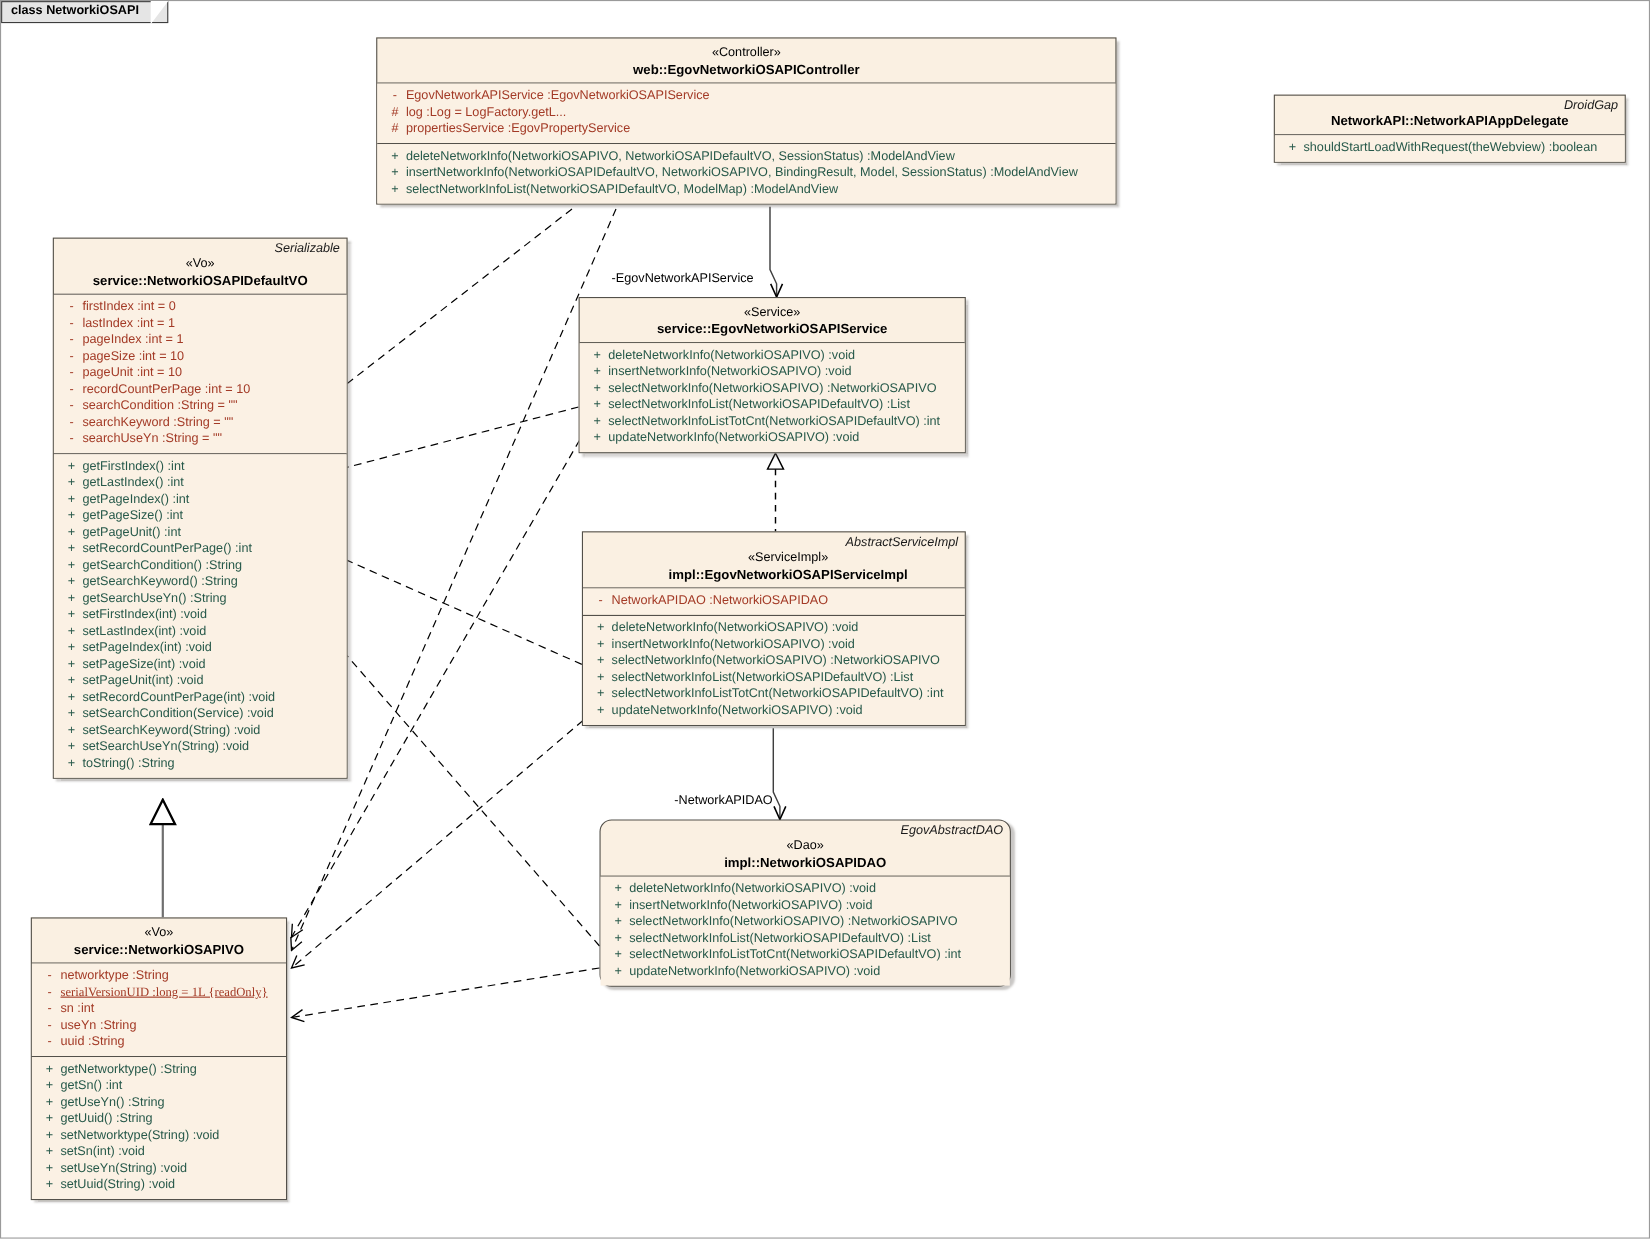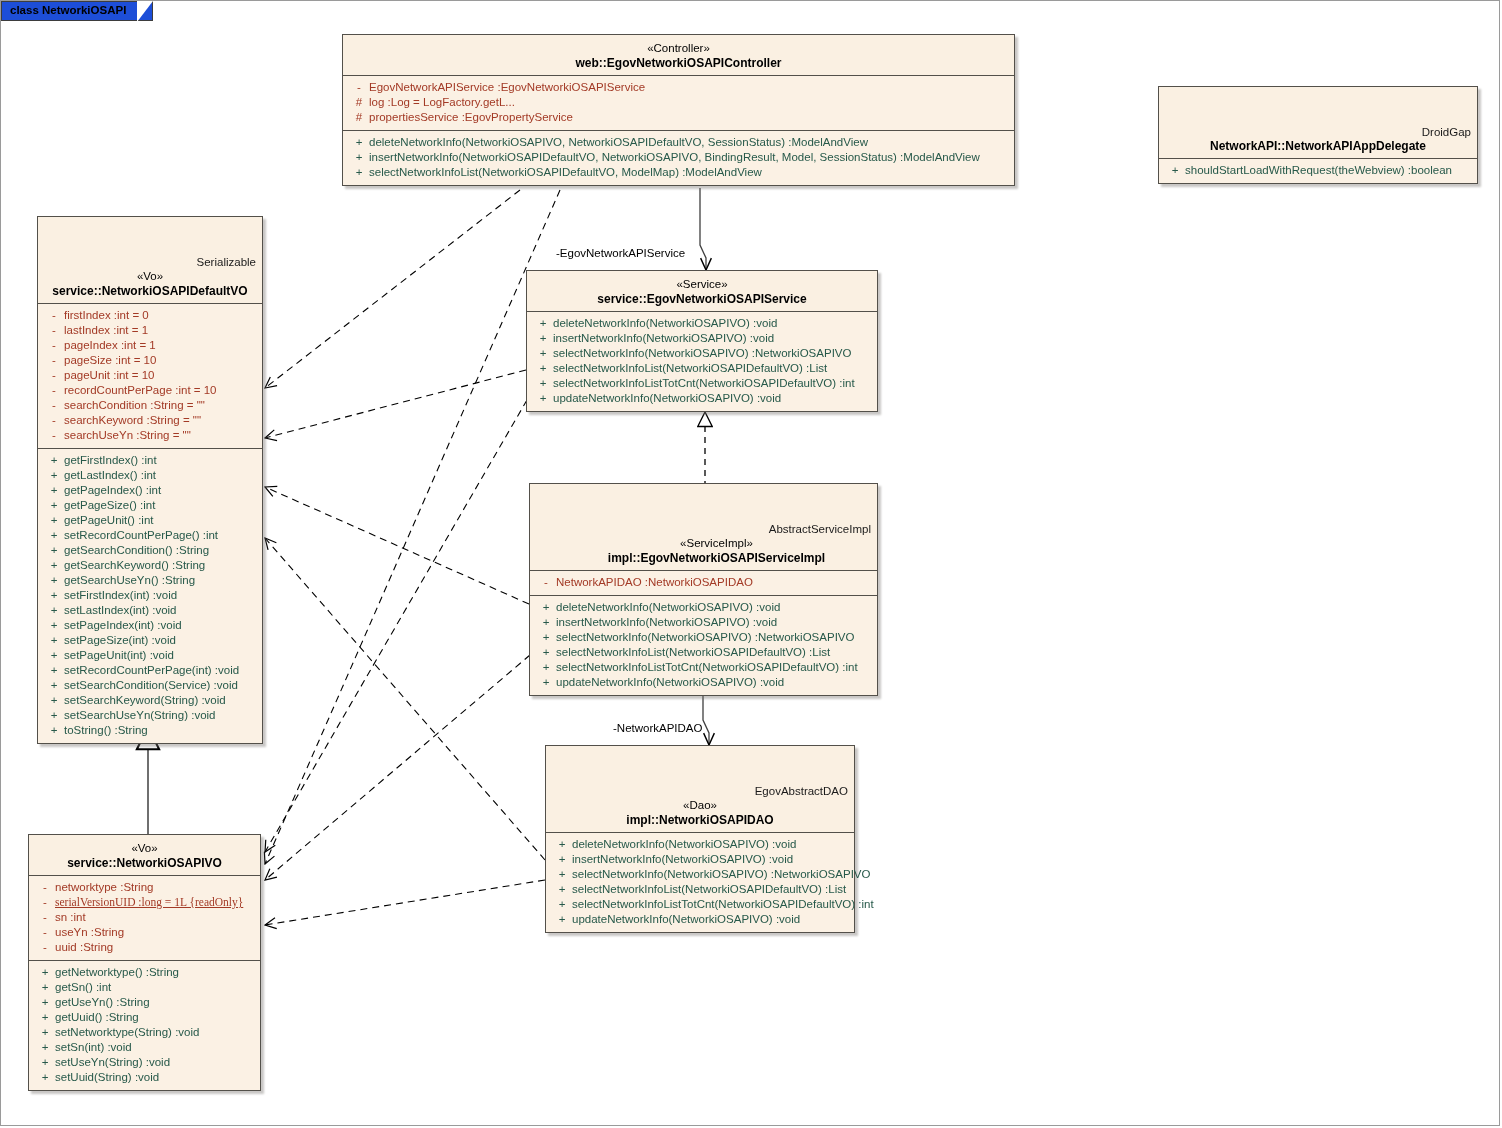--- a/index.html
+++ b/index.html
@@ -4,41 +4,41 @@
 <style>
   html,body{margin:0;padding:0;background:#ffffff;}
   body{width:1502px;height:1128px;position:relative;
        font-family:"Liberation Sans","DejaVu Sans",sans-serif;
        -webkit-font-smoothing:antialiased;overflow:hidden;}
 
   
   #frame{position:absolute;left:0;top:0;width:1500px;height:1126px;
          border:1px solid #9a9a9a;box-sizing:border-box;background:#fff;}
   #frame-tab{position:absolute;left:0;top:0;height:20px;
-             background:#1d4ed8;border-right:1px solid #3d3d3d;
+             background:#e5e5e5;border-right:1px solid #3d3d3d;
              border-bottom:1px solid #3d3d3d;border-top:1px solid #3d3d3d;
              border-left:1px solid #3d3d3d;
              box-sizing:border-box;padding:2px 26px 2px 8px;
              font-size:11.5px;font-weight:bold;color:#000;white-space:nowrap;
              border-bottom-right-radius:0;}
   #frame-tab::after{content:"";position:absolute;right:-1px;top:-1px;
              width:0;height:0;border-left:16px solid #fff;
              border-bottom:21px solid transparent;}
 
   
   #links{position:absolute;left:0;top:0;width:1502px;height:1128px;
          pointer-events:none;}
 
   
   .uml{position:absolute;box-sizing:border-box;
        border:1px solid #53504a;background:#faf0e2;
        box-shadow:3px 3px 2px rgba(120,115,110,.40);
        font-size:11.5px;color:#6e3b2e;}
-  .uml .tag{font-size:11.5px;color:#1a1a1a;
-       text-align:right;padding:2px 6px 0 6px;line-height:14px;margin-top:36px;}
+  .uml .tag{font-style:italic;font-size:11.5px;color:#1a1a1a;
+       text-align:right;padding:2px 6px 0 6px;line-height:14px;}
   .uml .hdr{text-align:center;padding:1px 6px 4px 6px;line-height:15px;
        color:#000;}
   .uml .hdr .stereo{font-size:11.5px;font-weight:normal;}
   .uml .hdr .cname{font-size:12px;font-weight:bold;}
   .uml .sep{height:0;border-top:1px solid #53504a;}
   .uml .compart{padding:4px 0 5px 0;background:#fbf1e4;}
   .uml .row{display:flex;align-items:flex-start;line-height:15px;
        padding:0 6px 0 6px;white-space:nowrap;}
   .uml .vis{width:20px;flex:0 0 20px;text-align:center;}
   .uml .txt{flex:1 1 auto;}
@@ -161,21 +161,21 @@
   </div>
   <div class="sep"></div>
   <div class="compart ops">
       <div class="row">
         <span class="vis">+</span>
         <span class="txt">shouldStartLoadWithRequest(theWebview)  :boolean</span>
       </div>
     </div>
 </div>
 
-<div class="uml" id="cls-defaultvo" style="left:37px;top:216px;width:226px;">
+<div class="uml" id="cls-defaultvo" style="left:48px;top:216px;width:268px;">
   <div class="tag">Serializable</div>
   <div class="hdr" style="padding-top:0;">
     <div class="stereo">«Vo»</div>
     <div class="cname">service::NetworkiOSAPIDefaultVO</div>
   </div>
   <div class="sep"></div>
   <div class="compart attrs">
       <div class="row">
         <span class="vis">-</span>
         <span class="txt">firstIndex  :int = 0</span>
@@ -363,21 +363,21 @@
         <span class="vis">+</span>
         <span class="txt">selectNetworkInfoListTotCnt(NetworkiOSAPIDefaultVO)  :int</span>
       </div>
       <div class="row">
         <span class="vis">+</span>
         <span class="txt">updateNetworkInfo(NetworkiOSAPIVO)  :void</span>
       </div>
     </div>
 </div>
 
-<div class="uml" id="cls-dao" style="left:545px;top:745px;width:310px;">
+<div class="uml" id="cls-dao" style="left:545px;top:745px;width:374px;border-radius:11px;">
   <div class="tag">EgovAbstractDAO</div>
   <div class="hdr" style="padding-top:0;">
     <div class="stereo">«Dao»</div>
     <div class="cname">impl::NetworkiOSAPIDAO</div>
   </div>
   <div class="sep"></div>
   <div class="compart ops">
       <div class="row">
         <span class="vis">+</span>
         <span class="txt">deleteNetworkInfo(NetworkiOSAPIVO)  :void</span>

